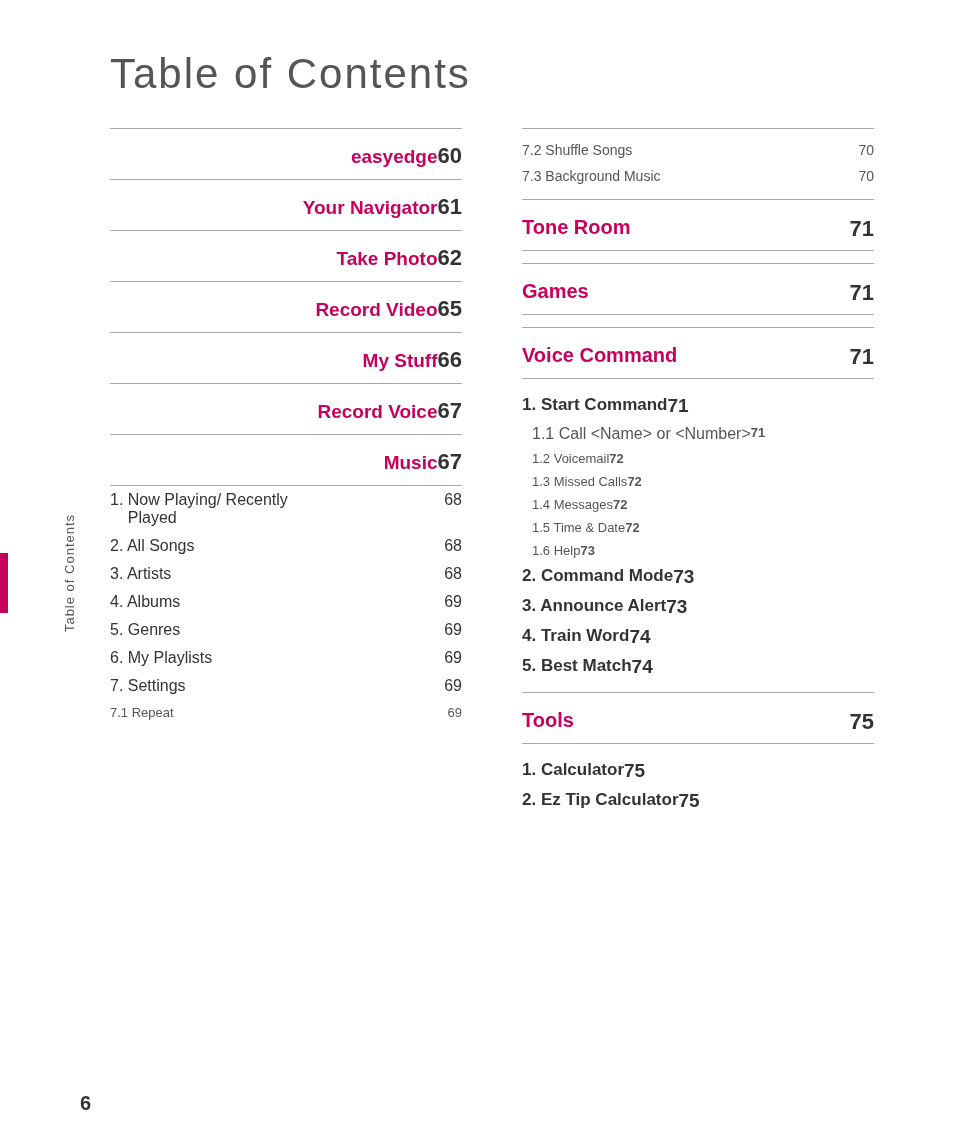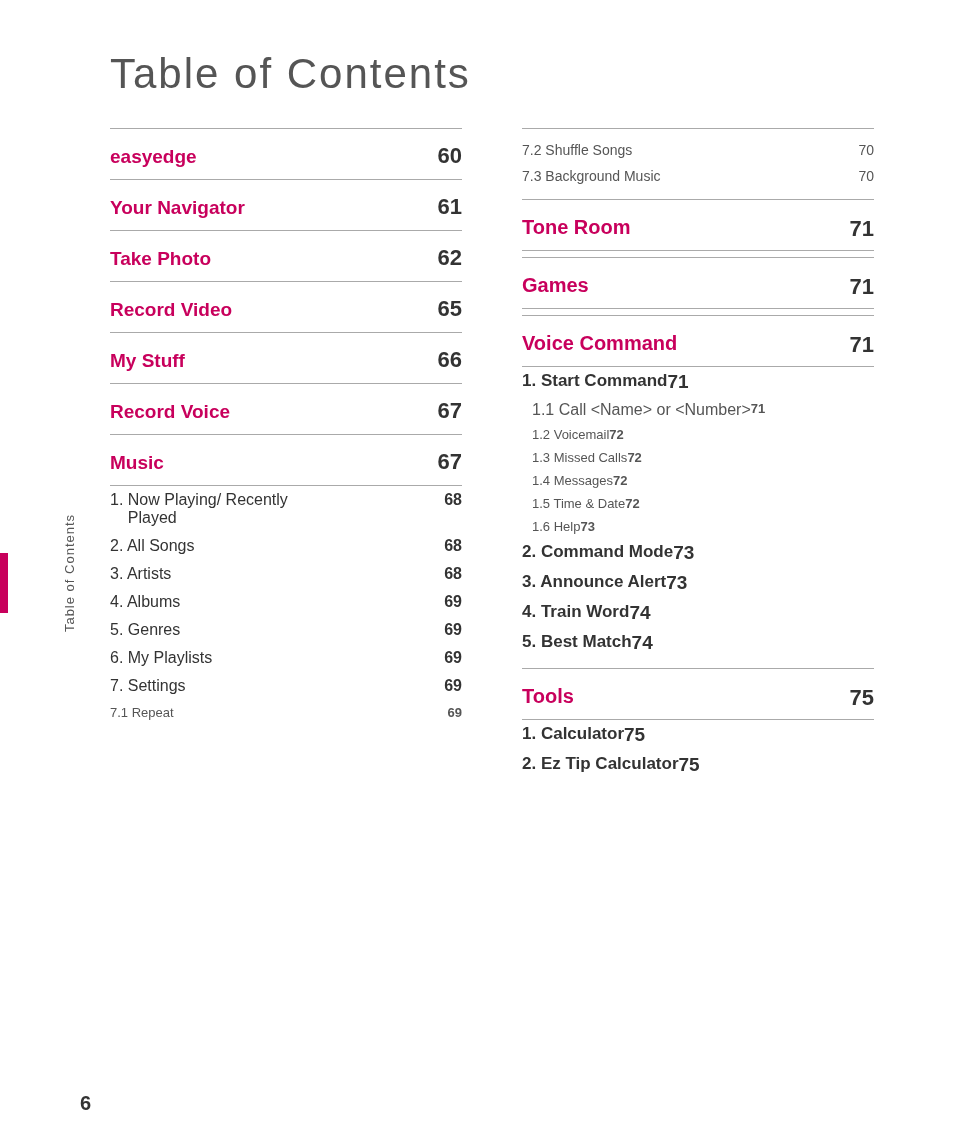--- a/index.html
+++ b/index.html
@@ -41,21 +41,21 @@
     }
 
     .right-col {
       flex: 1;
       padding-top: 0;
     }
 
     
     .entry {
       display: flex;
-      justify-content: space-between;
+      justify-content: flex-end;
       align-items: baseline;
       padding: 14px 0 10px 0;
       border-bottom: 1px solid #aaa;
     }
 
     .entry-label {
       font-size: 19px;
       color: #c8005c;
       font-weight: 600;
     }
@@ -74,21 +74,21 @@
     }
 
     .sub-entry-label {
       font-size: 16px;
       color: #333;
     }
 
     .sub-entry-page {
       font-size: 16px;
       color: #333;
-      font-weight: 700;
+      font-weight: 400;
     }
 
     
     .right-sub-entry {
       display: flex;
       justify-content: space-between;
       padding: 5px 0;
     }
 
     .right-sub-label {
@@ -106,21 +106,21 @@
       border-top: 1px solid #aaa;
       padding-top: 8px;
       margin-top: 4px;
     }
 
     .right-section-header {
       display: flex;
       justify-content: space-between;
       padding: 8px 0 8px 0;
       border-bottom: 1px solid #aaa;
-      margin-bottom: 0;
+      margin-bottom: 12px;
     }
 
     .right-section-label {
       font-size: 20px;
       color: #c8005c;
       font-weight: 700;
     }
 
     .right-section-page {
       font-size: 22px;

